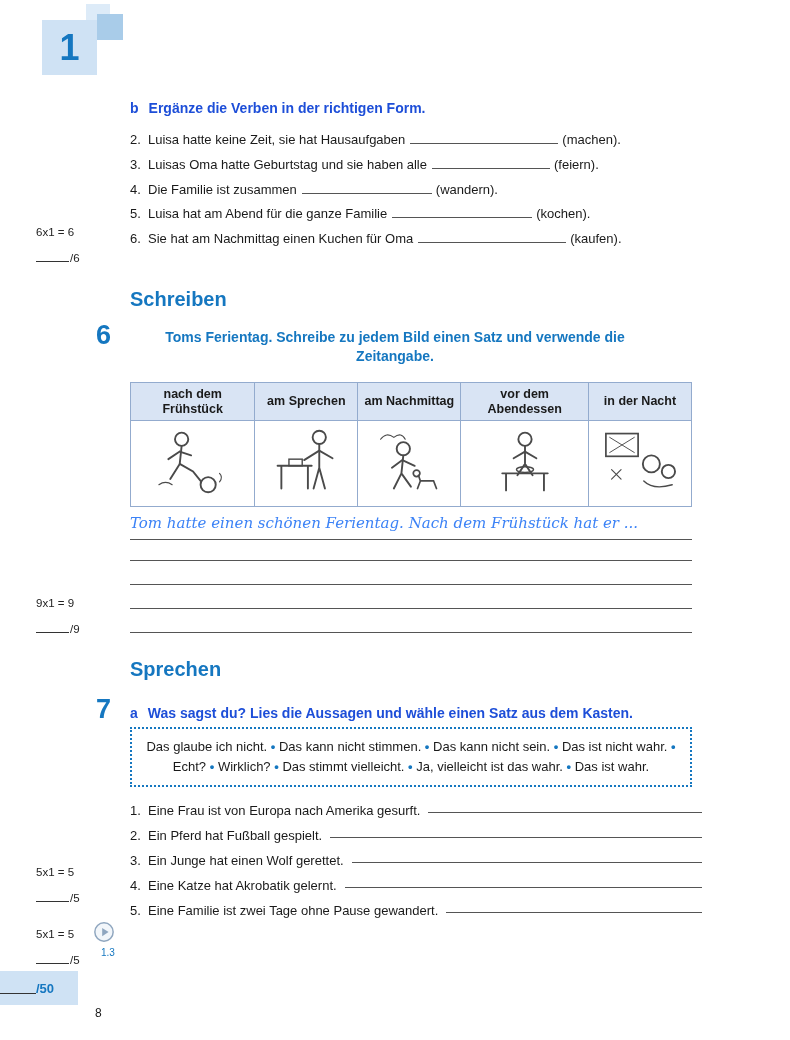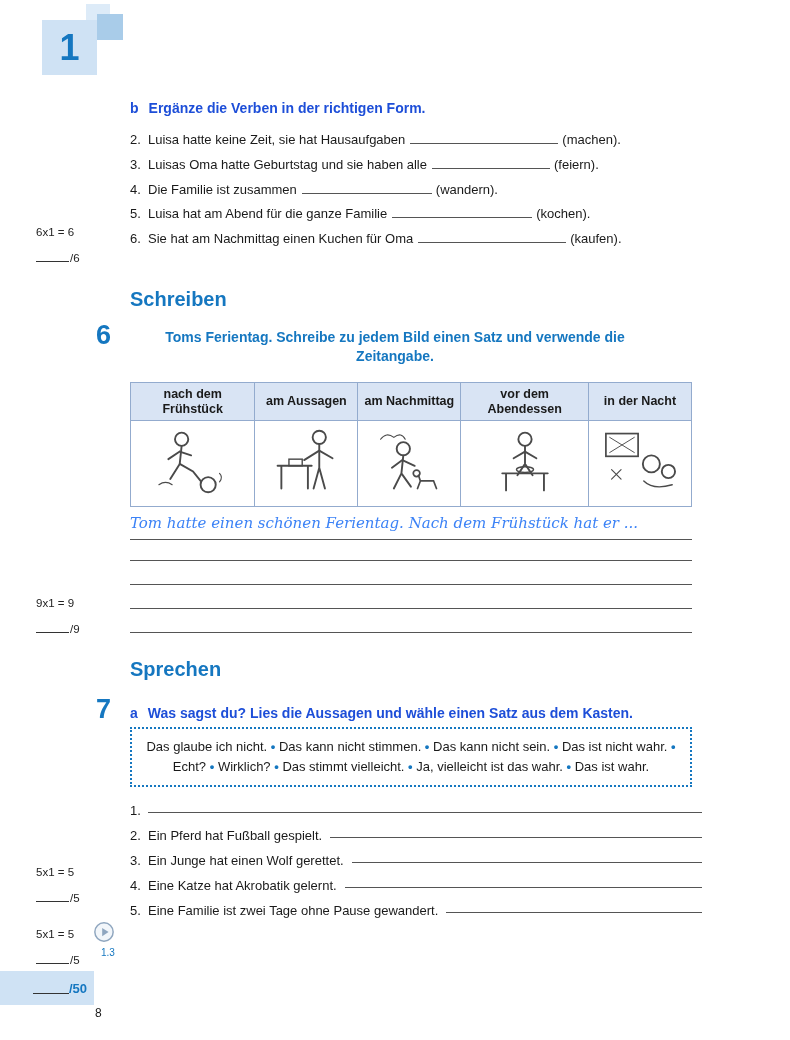--- a/index.html
+++ b/index.html
@@ -53,22 +53,22 @@
   .say-item { display:flex; align-items:flex-end; height:25px; font-size:13px; }
   .say-item .num { width:18px; flex:0 0 auto; }
   .say-item .txt { flex:0 0 auto; margin-right:8px; white-space:nowrap; }
   .say-item .line-fill { flex:1 1 auto; border-bottom:1px solid #555; margin-bottom:5px; }
 
   
   .play-wrap { position:absolute; left:93px; top:921px; width:22px; height:22px; }
   .track { position:absolute; left:101px; top:947px; font-size:10px; color:#1577c0; }
 
   
-  .total-box { position:absolute; left:0; top:971px; width:94px; height:34px; background:#cfe2f4;
-               display:flex; align-items:center; padding-left:33px; }
+  .total-box { position:absolute; left:0; top:971px; width:78px; height:34px; background:#cfe2f4;
+               display:flex; align-items:center; }
   .total-box .sline50 { display:inline-block; width:36px; height:12px; border-bottom:1px solid #333; }
   .total-box .suffix { font-size:13px; font-weight:bold; color:#1577c0; }
 
   .page-num { position:absolute; left:95px; top:1006px; font-size:12px; color:#1a1a1a; }
 </style>
 </head>
 <body>
 
 <div class="page">
 
@@ -104,21 +104,21 @@
   <div class="mnote" style="top:251px;"><span class="sline"></span><span>/6</span></div>
 
   <div class="section-head" style="top:288px;">Schreiben</div>
   <div class="ex-num" style="top:320px;">6</div>
   <div class="instruction" style="top:328px;">Toms Ferientag. Schreibe zu jedem Bild einen Satz und verwende die Zeitangabe.</div>
 
   <table class="task-table">
     <tbody>
         <tr>
       <th>nach dem Frühstück</th>
-      <th>am Aussagen</th>
+      <th>am Sprechen</th>
       <th>am Nachmittag</th>
       <th>vor dem Abendessen</th>
       <th>in der Nacht</th>
     </tr>
     <tr>
       <td>
         <svg viewBox="0 0 100 76">
           <g stroke="#4a4a4a" fill="none" stroke-width="2" stroke-linecap="round">
             <circle cx="38" cy="14" r="7"></circle>
             <path d="M38 21 L36 40"></path>
@@ -194,20 +194,21 @@
   <div class="ex-num" style="top:694px;">7</div>
   <div class="sub-head" style="top:705px;">
     <span class="lbl">a</span><span>Was sagst du? Lies die Aussagen und wähle einen Satz aus dem Kasten.</span>
   </div>
 
   <div class="phrase-box"><span>Das glaube ich nicht.</span><span class="bullet"> • </span><span>Das kann nicht stimmen.</span><span class="bullet"> • </span><span>Das kann nicht sein.</span><span class="bullet"> • </span><span>Das ist nicht wahr.</span><span class="bullet"> • </span><span>Echt?</span><span class="bullet"> • </span><span>Wirklich?</span><span class="bullet"> • </span><span>Das stimmt vielleicht.</span><span class="bullet"> • </span><span>Ja, vielleicht ist das wahr.</span><span class="bullet"> • </span><span>Das ist wahr.</span></div>
 
   <div class="say-items">
     <div class="say-item">
       <span class="num">1.</span>
+        <span class="txt">Eine Frau ist von Europa nach Amerika gesurft.</span>
         <span class="line-fill"></span>
     </div>
     <div class="say-item">
       <span class="num">2.</span>
         <span class="txt">Ein Pferd hat Fußball gespielt.</span>
         <span class="line-fill"></span>
     </div>
     <div class="say-item">
       <span class="num">3.</span>
         <span class="txt">Ein Junge hat einen Wolf gerettet.</span>

